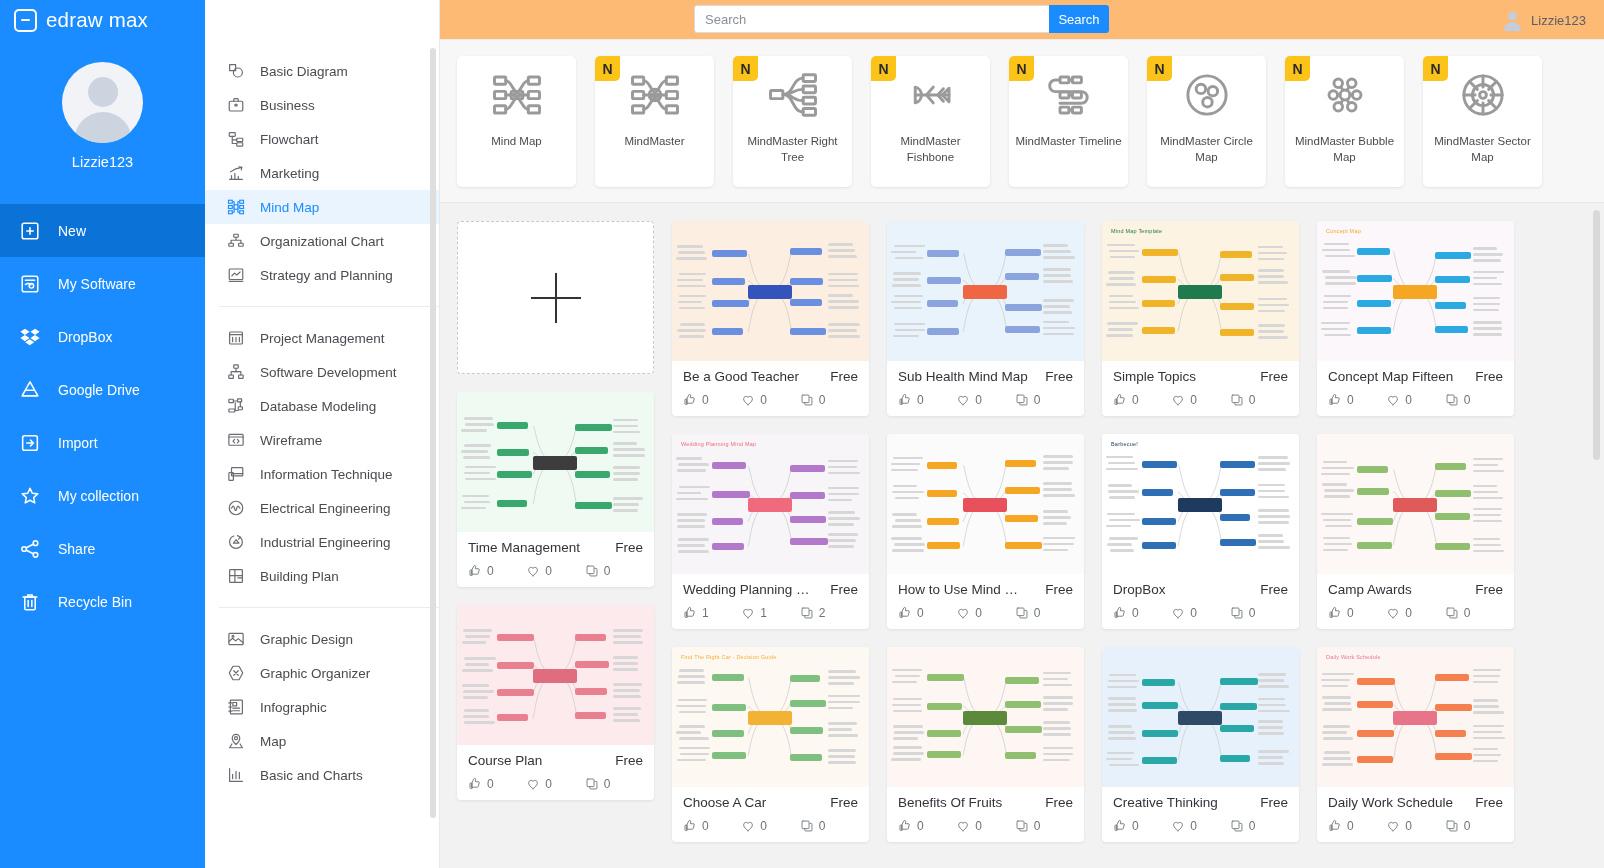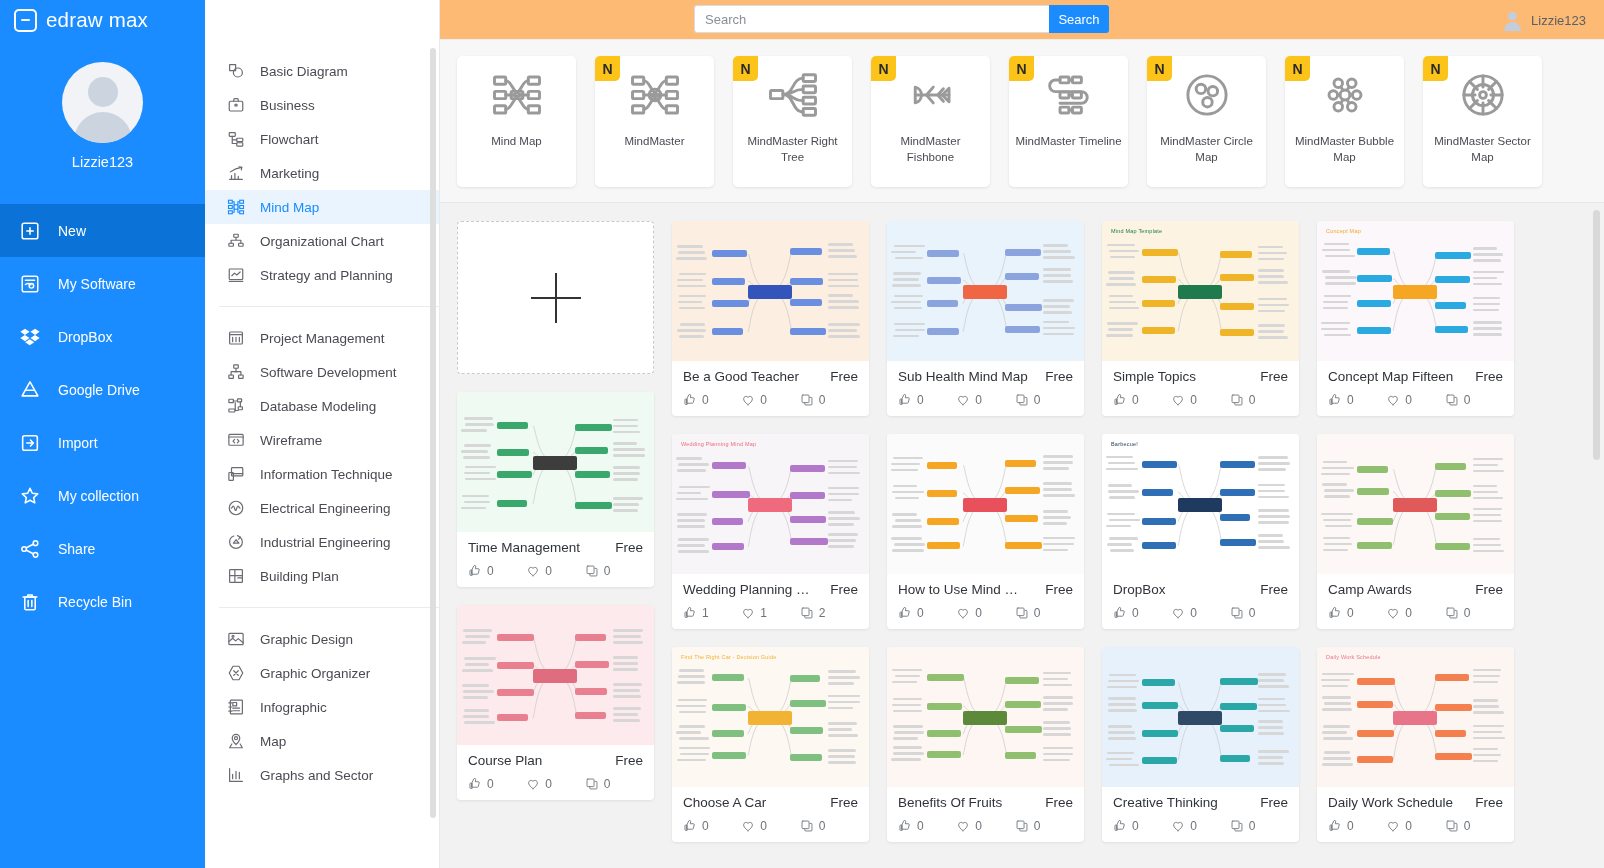--- a/index.html
+++ b/index.html
@@ -427,21 +427,21 @@
             </span>
             <span>Map</span>
           </div>
           <div class="cat-item">
             <span class="cat-ico">
               <svg viewBox="0 0 24 24" fill="none" stroke="currentColor" stroke-width="1.6" stroke-linecap="round" stroke-linejoin="round">
                 <path d="M3.5 3.5v17h17"></path>
                 <path d="M7.5 17v-6M12 17V7M16.5 17v-8.5"></path>
               </svg>
             </span>
-            <span>Graphs and Sector</span>
+            <span>Basic and Charts</span>
           </div>
         </div>
     </div>
     <div class="cat-sbar"></div>
   </div>
 
   <div class="main">
 
     <div class="topbar">
       <div class="searchbox">

